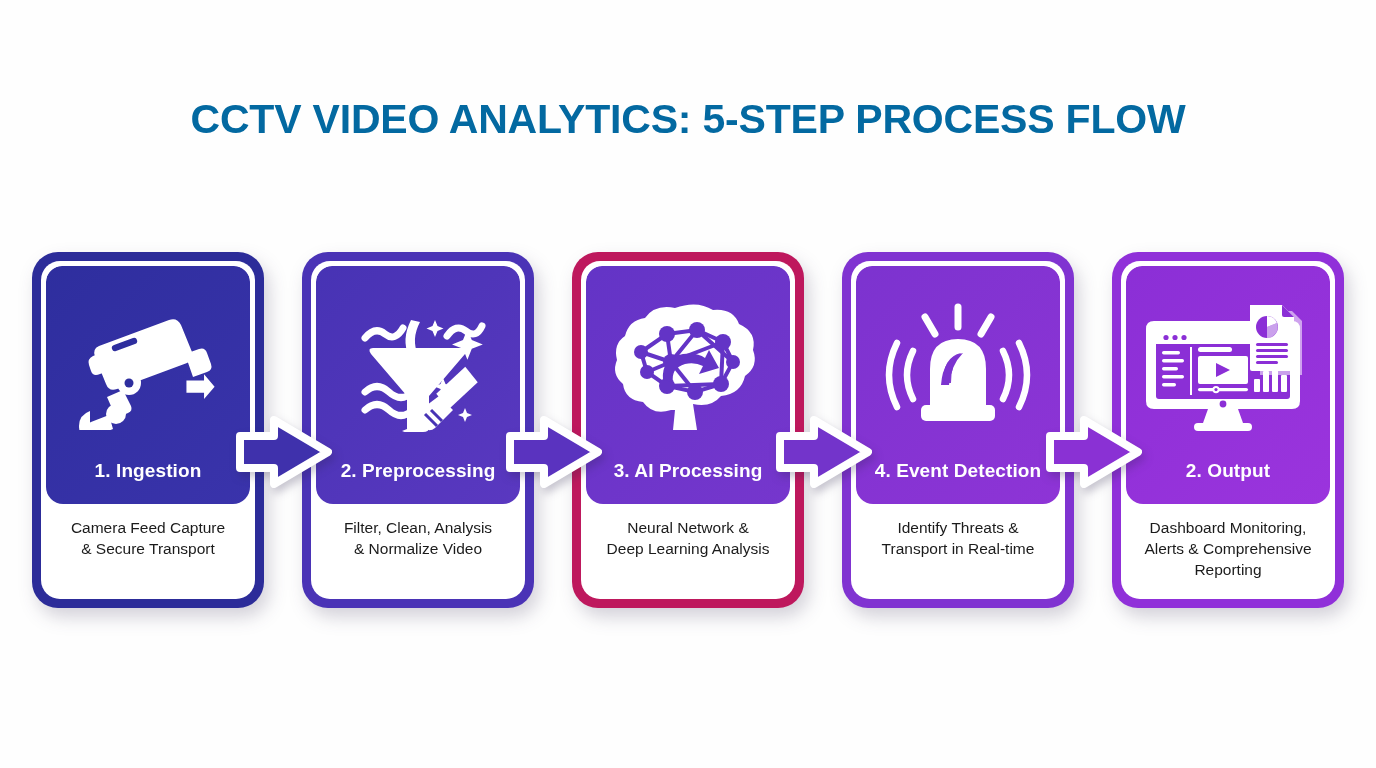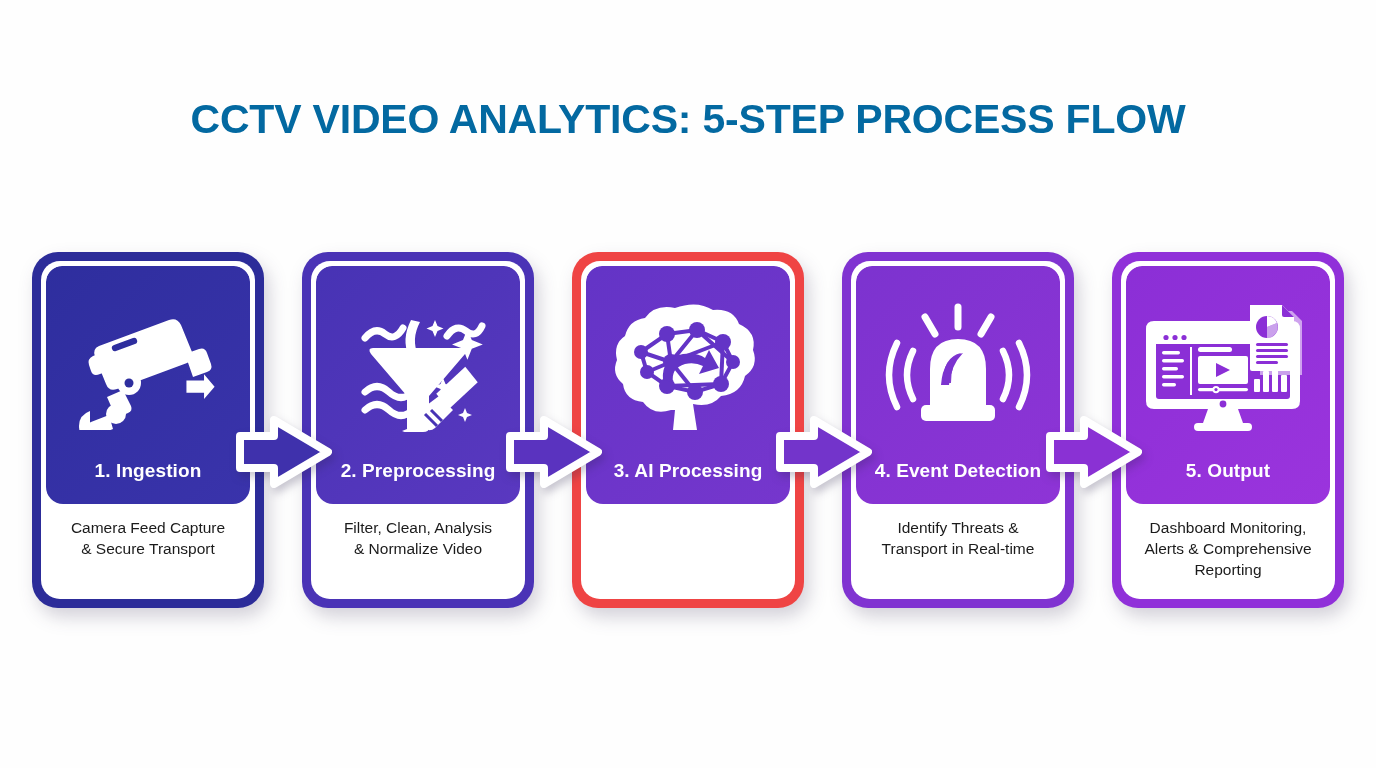--- a/index.html
+++ b/index.html
@@ -212,21 +212,21 @@
             <div class="step-label">2. Preprocessing</div>
           </div>
           <div class="desc">
             <div>Filter, Clean, Analysis</div>
             <div>&amp; Normalize Video</div>
           </div>
         </div>
       </div>
     </div>
 
-    <div class="card" id="card-2" style="left: 540px; background: #ef4444;">
+    <div class="card" id="card-2" style="left: 540px; background: #be185d;">
       <div class="card-inner-white">
         <div class="card-body">
           <div class="panel" id="panel-2" style="background: linear-gradient(135deg, rgb(99, 52, 198) 0%, rgb(118, 54, 205) 100%);">
             <div class="icon-wrap">
               <svg width="154" height="132" viewBox="0 0 154 132">
 
                 <path fill="#ffffff" d="M64 8 Q44 4 34 18 Q18 20 14 36 Q2 44 6 60 Q0 74 12 84 Q14 100 32 102 Q42 116 60 110 L64 110 L62 130 L86 130 L82 104 Q100 108 110 96 Q130 94 134 76 Q148 66 142 50 Q146 32 128 24 Q122 8 102 10 Q86 0 64 8 Z"></path>
 
                 <g stroke="#6334c6" stroke-width="4" fill="none">
                   <path d="M30 52 L56 34 L86 30 L112 42 L122 62 L110 84 L84 92 L56 86 L36 72 Z"></path>
@@ -251,20 +251,24 @@
                   <circle cx="56" cy="86" r="8"></circle>
                   <circle cx="36" cy="72" r="7"></circle>
                   <circle cx="60" cy="62" r="8"></circle>
                 </g>
 
                 <path fill="#6334c6" d="M52 80 q-2 -22 20 -26 q14 -2 22 4 l4 -8 l10 18 l-20 6 l4 -8 q-8 -4 -18 -2 q-14 4 -12 18 z"></path>
               </svg>
             </div>
             <div class="step-label">3. AI Processing</div>
           </div>
+          <div class="desc">
+            <div>Neural Network &amp;</div>
+            <div>Deep Learning Analysis</div>
+          </div>
         </div>
       </div>
     </div>
 
     <div class="card" id="card-3" style="left: 810px; background: rgb(128, 51, 209);">
       <div class="card-inner-white">
         <div class="card-body">
           <div class="panel" id="panel-3" style="background: linear-gradient(135deg, rgb(124, 51, 207) 0%, rgb(142, 52, 214) 100%);">
             <div class="icon-wrap">
               <svg width="150" height="130" viewBox="0 0 150 130">
@@ -354,21 +358,21 @@
                   <rect x="114" y="50" width="32" height="3" rx="1.5" fill="#8b2fd6"></rect>
                   <rect x="114" y="56" width="32" height="3" rx="1.5" fill="#8b2fd6"></rect>
                   <rect x="114" y="62" width="22" height="3" rx="1.5" fill="#8b2fd6"></rect>
 
                   <circle cx="81" cy="105" r="3.4" fill="#8b2fd6"></circle>
                   <path d="M66 110 L96 110 L101 124 L61 124 Z"></path>
                   <rect x="52" y="124" width="58" height="8" rx="4"></rect>
                 </g>
               </svg>
             </div>
-            <div class="step-label">5. Output</div>
+            <div class="step-label">2. Output</div>
           </div>
           <div class="desc">
             <div>Dashboard Monitoring,</div>
             <div>Alerts &amp; Comprehensive</div>
             <div>Reporting</div>
           </div>
         </div>
       </div>
     </div>
 

